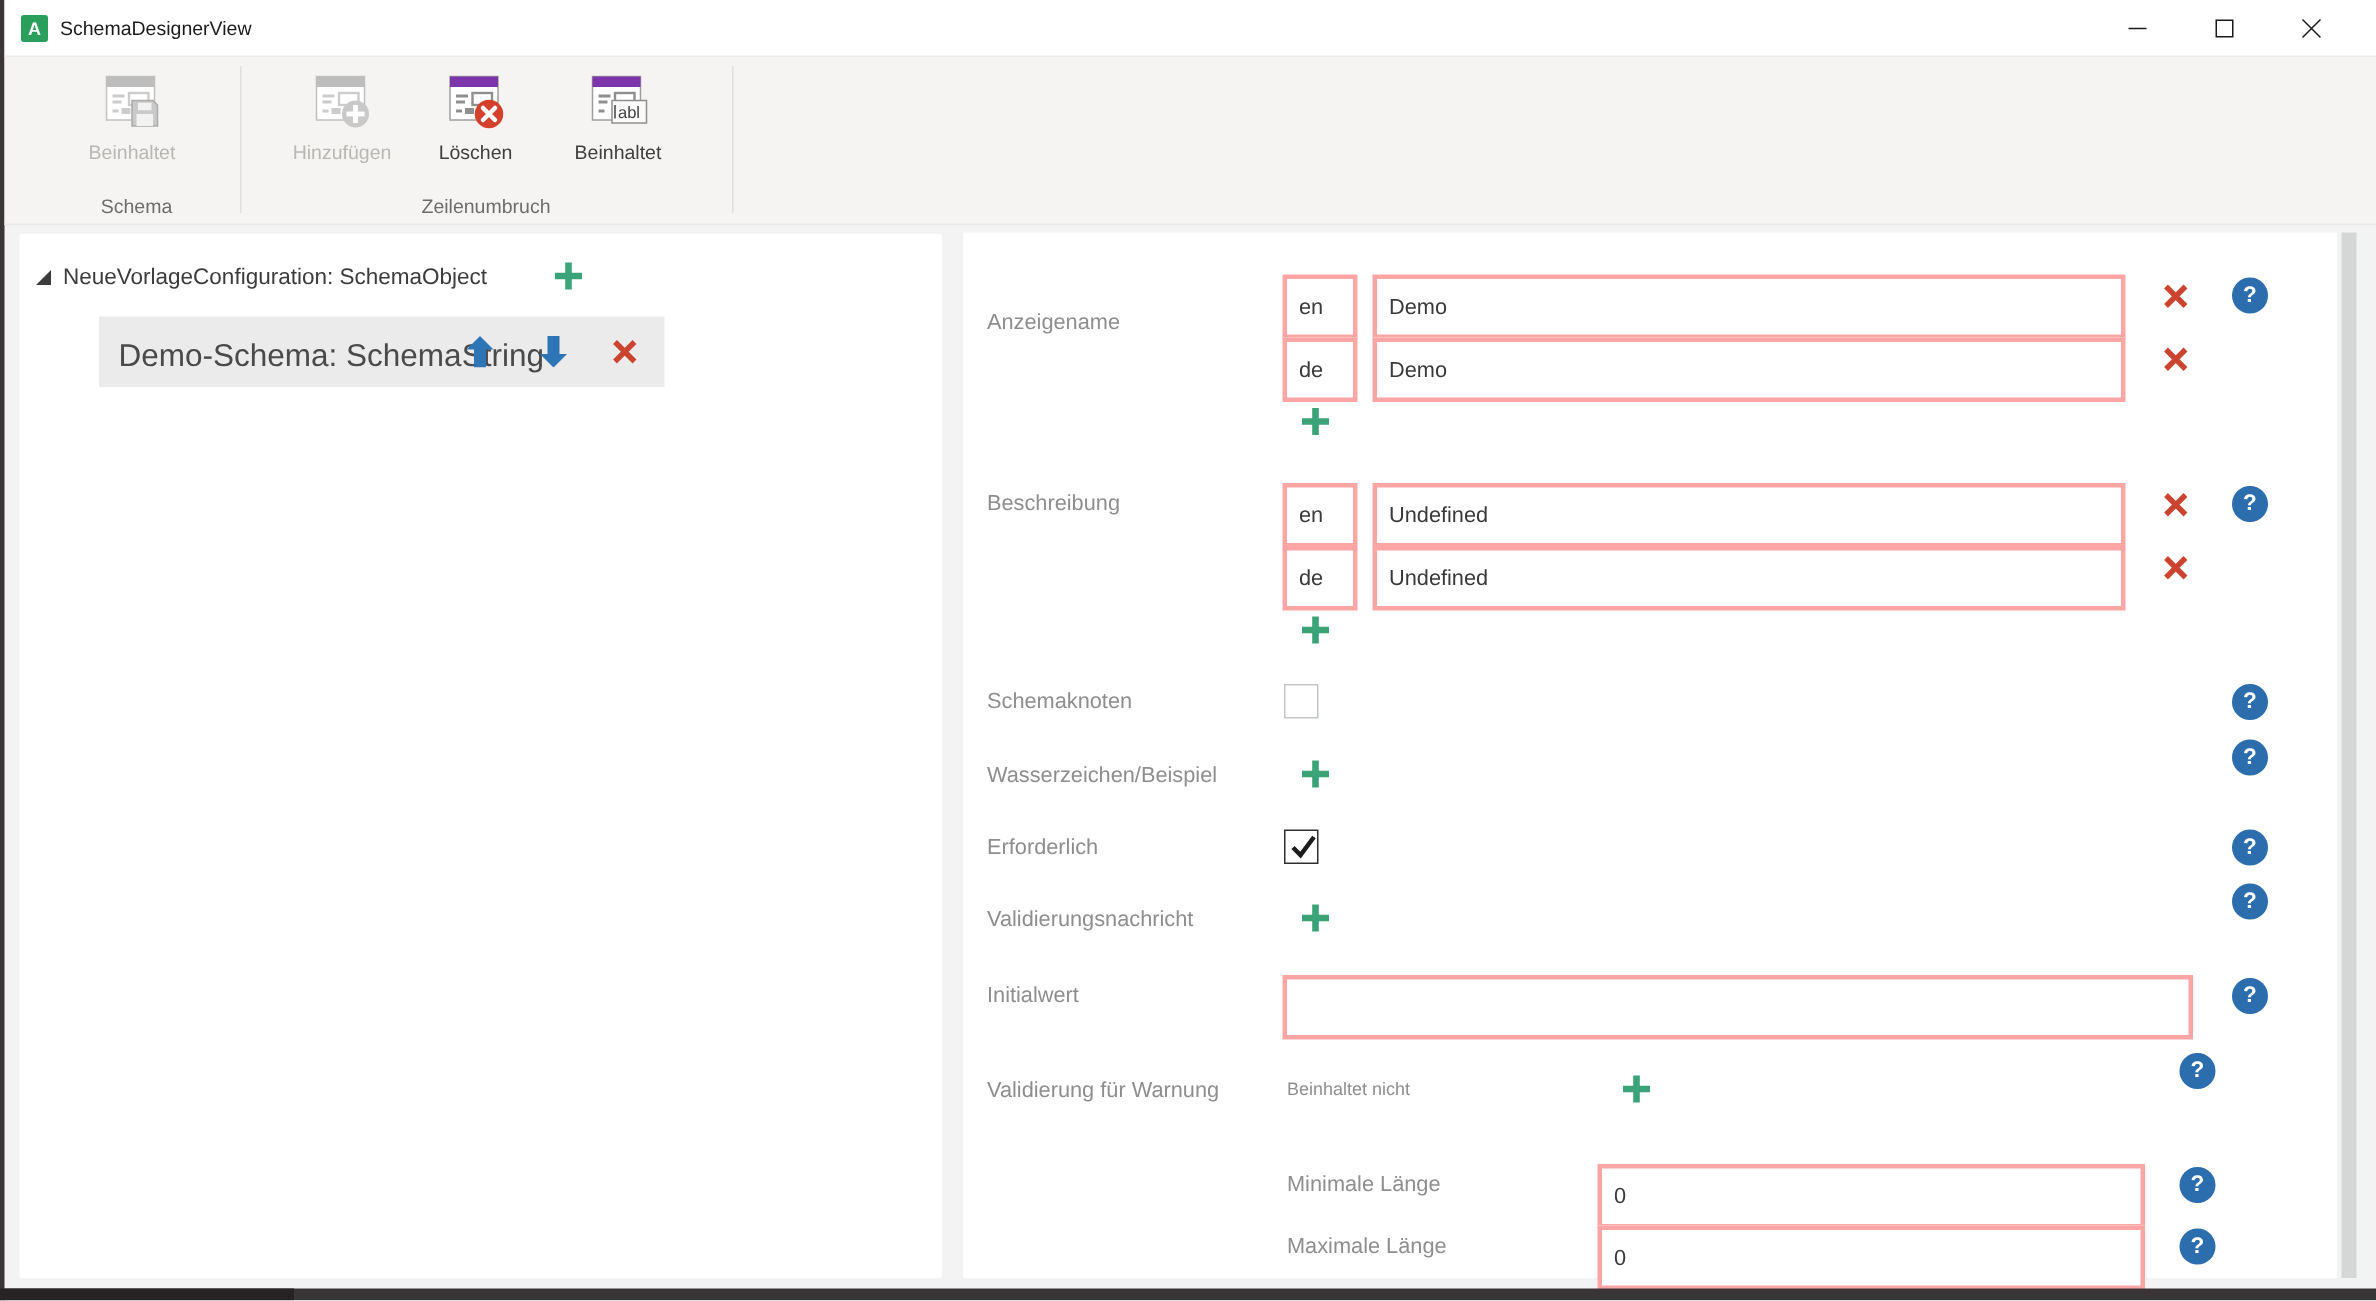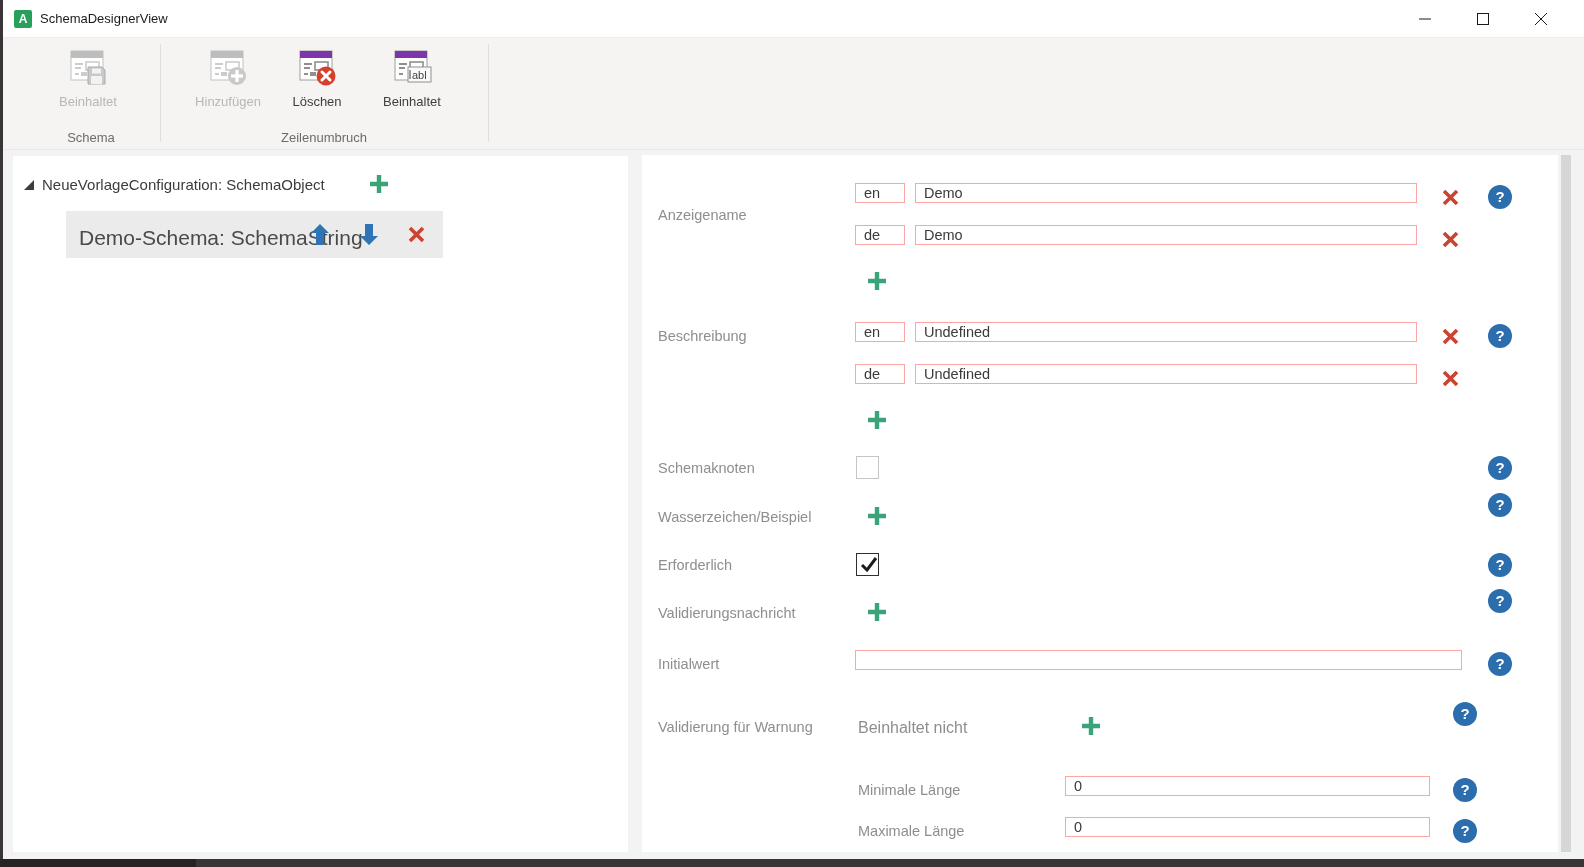--- a/index.html
+++ b/index.html
@@ -32,22 +32,22 @@
   
   .tree-root-label { position:absolute; left:29px; top:20px; font-size:15px; color:#3c3c3c; white-space:nowrap; }
   .tree-expander { position:absolute; left:11px; top:24px; width:11px; height:11px; }
   .tree-root-add { position:absolute; left:355px; top:17px; width:22px; height:22px; }
   .tree-child { position:absolute; left:53px; top:55px; width:377px; height:47px; background:#ebebeb; }
   .tree-child-label { position:absolute; left:13px; top:15px; font-size:21px; color:#4a4a4a; white-space:nowrap; }
   .tc-ic { position:absolute; top:13px; width:18px; height:21px; }
 
   
   .f-label { position:absolute; font-size:14.5px; color:#8e8e8e; white-space:nowrap; }
-  .f-sublabel { position:absolute; font-size:16px; color:#8e8e8e; white-space:nowrap; }
-  .txt { position:absolute; height:20px; border:1px solid #fca5a5; background:#fff; font-family:"Liberation Sans",sans-serif; font-size:14.5px; color:#3a3a3a; padding:0 8px; outline:none; }
+  .f-sublabel { position:absolute; font-size:12px; color:#8e8e8e; white-space:nowrap; }
+  .txt { position:absolute; height:43px; border:3px solid #fca5a5; background:#fff; font-family:"Liberation Sans",sans-serif; font-size:14.5px; color:#3a3a3a; padding:0 8px; outline:none; }
   .lang { width:50px; }
   .wide { width:502px; }
   .help { position:absolute; width:24px; height:24px; border-radius:50%; background:#2b6dad; color:#fff; font-size:15px; font-weight:bold; text-align:center; line-height:24px; }
   .xbtn { position:absolute; width:17px; height:17px; }
   .plus { position:absolute; width:22px; height:22px; }
   .chk { position:absolute; width:23px; height:23px; background:#fff; border:1px solid #c3c6c7; }
   .chk.checked { border:1px solid #2f2f2f; }
   .chk svg { position:absolute; left:1px; top:0px; }
 
   

